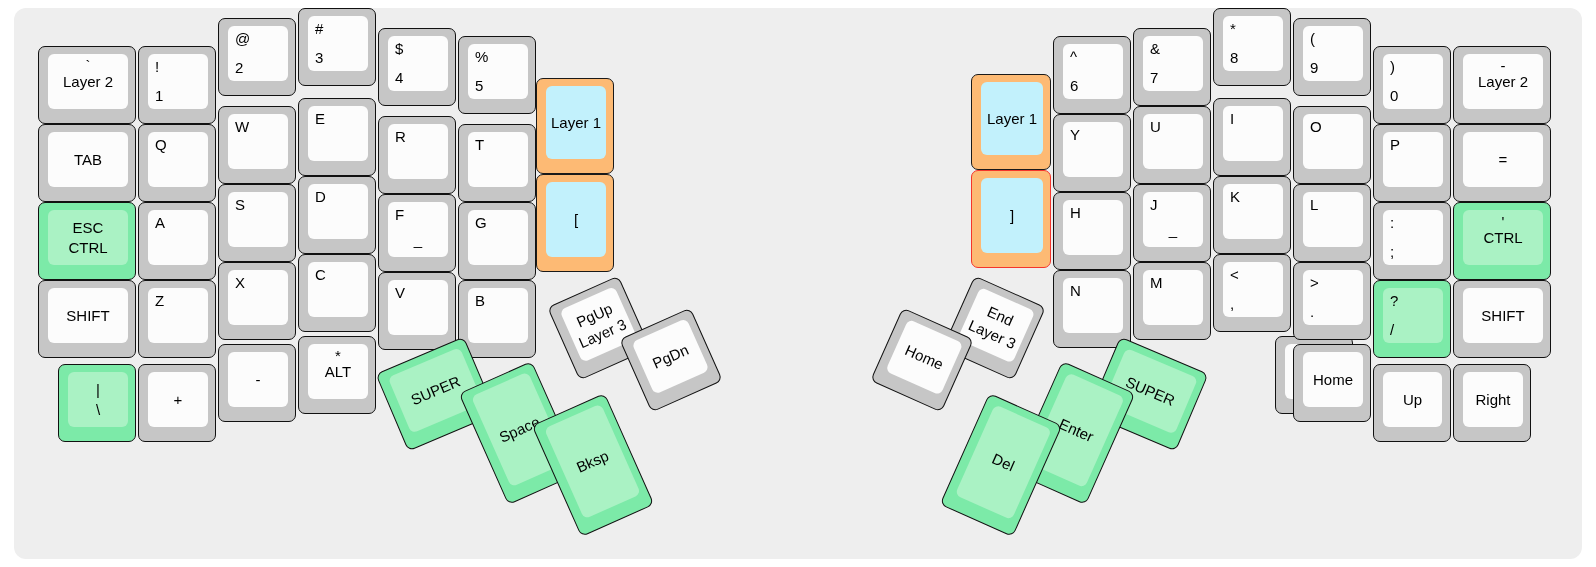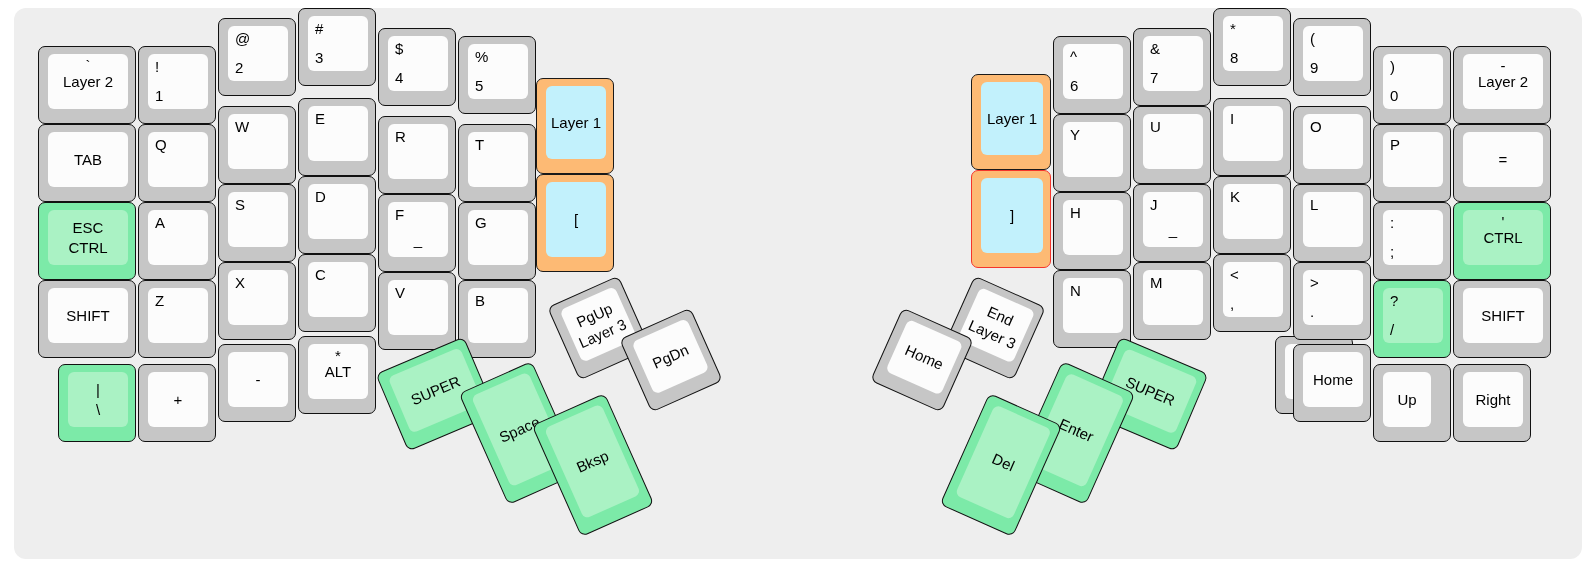--- a/index.html
+++ b/index.html
@@ -394,21 +394,21 @@
             <div class="lg bl">;</div>
           </div>
         </div>
         <div class="key green" style="left: 1359px; top: 272px; width: 78px; height: 78px;">
           <div class="cap" style="left: 9px; right: 9px; top: 7px; width: 60px; height: 55px;">
             <div class="lg tl">?</div>
             <div class="lg bl">/</div>
           </div>
         </div>
         <div class="key" style="left: 1359px; top: 356px; width: 78px; height: 78px;">
-          <div class="cap" style="left: 9px; right: 9px; top: 7px; width: 48px; height: 55px;">
+          <div class="cap" style="left: 9px; right: 9px; top: 7px; width: 59px; height: 55px;">
             <div class="lg ctr">Up</div>
           </div>
         </div>
         <div class="key" style="left: 1439px; top: 38px; width: 98px; height: 78px;">
           <div class="cap" style="left: 9px; right: 9px; top: 7px; width: 80px; height: 55px;">
             <div class="lg tc">-</div>
             <div class="lg ctr">Layer 2</div>
           </div>
         </div>
         <div class="key" style="left: 1439px; top: 116px; width: 98px; height: 78px;">

